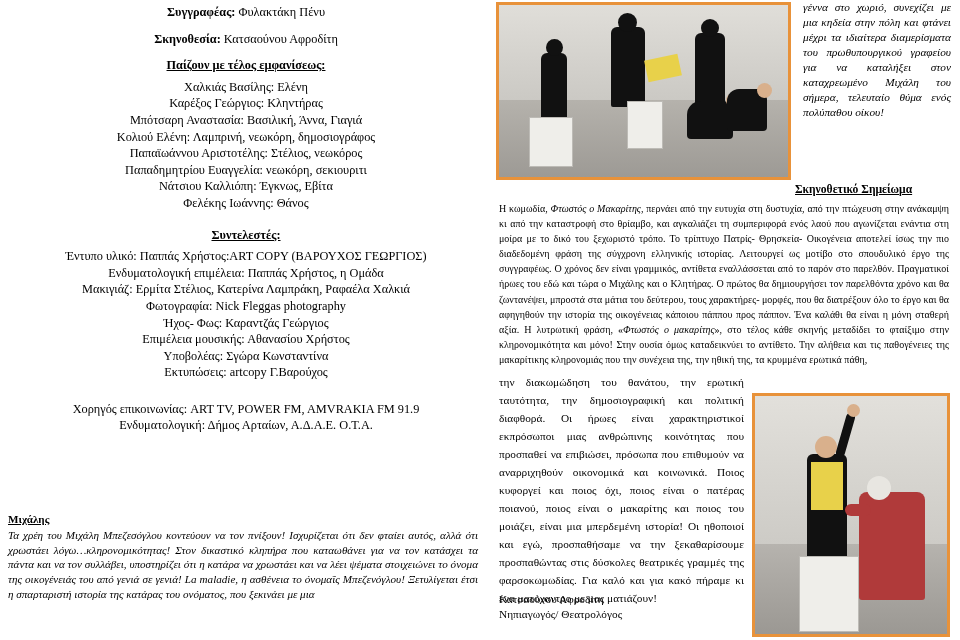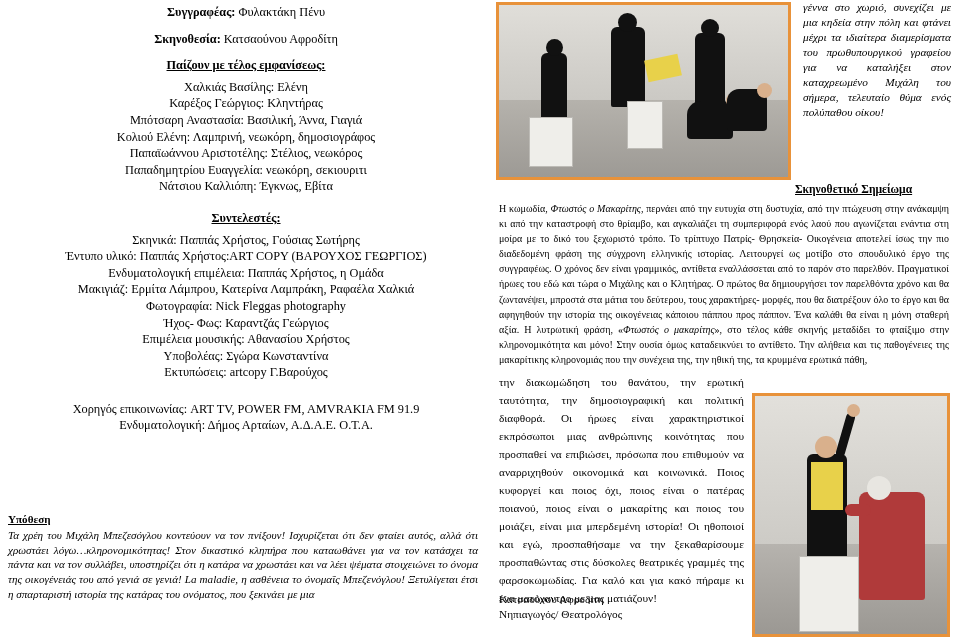--- a/index.html
+++ b/index.html
@@ -219,41 +219,41 @@
       <span class="spacer"></span>
       <span class="line bold ul">Παίζουν με τέλος εμφανίσεως:</span>
       <span class="spacer-sm"></span>
       <span class="line">Χαλκιάς Βασίλης: Ελένη</span>
       <span class="line">Καρέξος Γεώργιος: Κληντήρας</span>
       <span class="line">Μπότσαρη Αναστασία: Βασιλική, Άννα, Γιαγιά</span>
       <span class="line">Κολιού Ελένη: Λαμπρινή, νεωκόρη, δημοσιογράφος</span>
       <span class="line">Παπαϊωάννου Αριστοτέλης: Στέλιος, νεωκόρος</span>
       <span class="line">Παπαδημητρίου Ευαγγελία: νεωκόρη, σεκιουριτι</span>
       <span class="line">Νάτσιου Καλλιόπη: Έγκνως, Εβίτα</span>
+      <span class="line">Φελέκης Ιωάννης: Θάνος</span>
       <span class="spacer"></span>
       <span class="spacer-sm"></span>
       <span class="line bold ul">Συντελεστές:</span>
       <span class="spacer-sm"></span>
-      <span class="line">Σκηνικά: Παππάς Χρήστος,  Γούσιας Σωτήρης</span>
       <span class="line">Έντυπο υλικό: Παππάς Χρήστος:ART COPY (ΒΑΡΟΥΧΟΣ ΓΕΩΡΓΙΟΣ)</span>
       <span class="line">Ενδυματολογική επιμέλεια: Παππάς Χρήστος, η Ομάδα</span>
-      <span class="line">Μακιγιάζ: Ερμίτα Λάμπρου, Κατερίνα Λαμπράκη, Ραφαέλα Χαλκιά</span>
+      <span class="line">Μακιγιάζ: Ερμίτα Στέλιος, Κατερίνα Λαμπράκη, Ραφαέλα Χαλκιά</span>
       <span class="line">Φωτογραφία: Nick Fleggas photography</span>
       <span class="line">Ήχος- Φως: Καραντζάς Γεώργιος</span>
       <span class="line">Επιμέλεια μουσικής: Αθανασίου Χρήστος</span>
       <span class="line">Υποβολέας: Σγώρα Κωνσταντίνα</span>
       <span class="line">Εκτυπώσεις: artcopy Γ.Βαρούχος</span>
       <span class="spacer"></span>
       <span class="spacer"></span>
       <span class="line">Χορηγός επικοινωνίας: ART TV, POWER FM, AMVRAKIA FM 91.9</span>
       <span class="line">Ενδυματολογική: Δήμος Αρταίων, Α.Δ.Α.Ε. Ο.Τ.Α.</span>
     </div>
 
     <div class="hypothesis">
-      <span class="h-title">Υπόθεση</span>
+      <span class="h-title">Μιχάλης</span>
       <span class="italic">Τα χρέη του Μιχάλη Μπεζεσόγλου κοντεύουν να τον πνίξουν! Ισχυρίζεται ότι δεν φταίει αυτός, αλλά ότι χρωστάει λόγω…κληρονομικότητας! Στον δικαστικό κληπήρα που καταωθάνει για να τον κατάσχει τα πάντα και να τον συλλάβει, υποστηρίζει ότι η κατάρα να χρωστάει και να λέει ψέματα στοιχειώνει το όνομα της οικογένειάς του από γενιά σε γενιά! La maladie, η ασθένεια το όνομαΐς Μπεζενόγλου! Ξετυλίγεται έτσι η σπαρταριστή ιστορία της κατάρας του ονόματος, που ξεκινάει με μια</span>
     </div>
   </div>
 
   <div class="right-col">
 
     <div class="top-right-text italic">γέννα στο χωριό, συνεχίζει με μια κηδεία στην πόλη και φτάνει μέχρι τα ιδιαίτερα διαμερίσματα του πρωθυπουργικού γραφείου για να καταλήξει στον καταχρεωμένο Μιχάλη του σήμερα, τελευταίο θύμα ενός πολύπαθου οίκου!</div>
 
     <div class="photo photo-top">
       <div class="scene-top">

